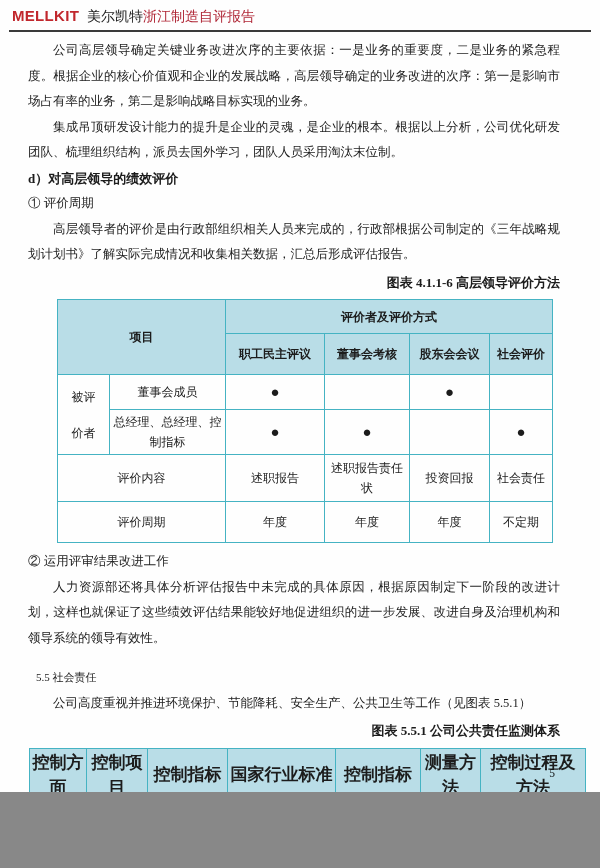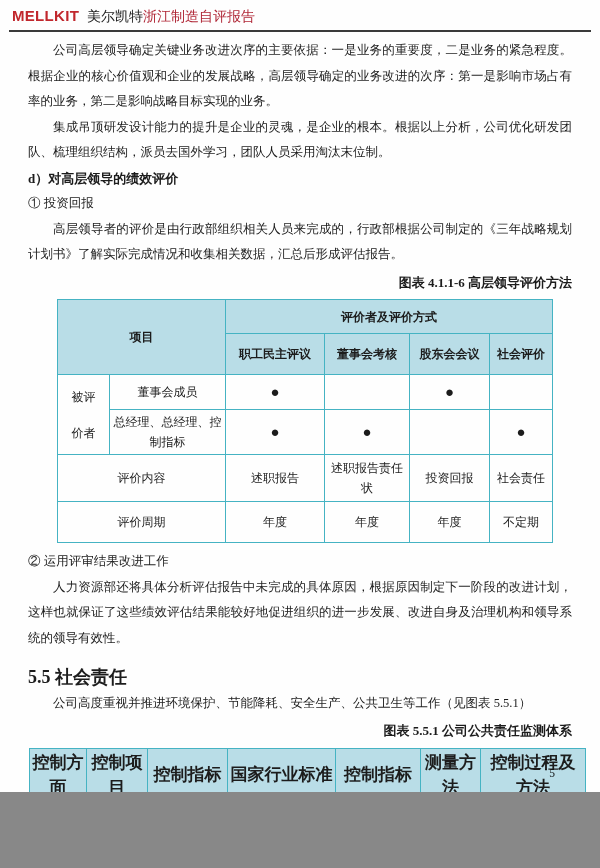--- a/index.html
+++ b/index.html
@@ -32,36 +32,37 @@
     font-size: 14px;
     color: #1d1d1d;
     margin-left: 4px;
   }
   .doc-title {
     font-size: 14px;
     color: #b02837;
   }
   
   .body {
-    padding: 6px 28px 0 28px;
+    padding: 6px 40px 0 28px;
     font-size: 12.5px;
     line-height: 25.5px;
     text-align: justify;
     border-radius: 24px;
   }
   p.para { text-indent: 2em; }
   .heading-d {
     font-weight: 700;
     font-size: 13px;
   }
   .numbered-item { font-size: 12.5px; }
   .sec-head {
-    font-weight: 700;
-    font-size: 18px;
+    font-weight: 400;
+    font-size: 11px;
     margin-top: 14px;
+    margin-left: 8px;
   }
   .sec-sub {
     font-size: 13px;
     margin-top: 3px;
   }
   .caption {
     text-align: right;
     font-weight: 700;
     font-size: 13px;
     margin: 2px 0 4px 0;
@@ -119,21 +120,21 @@
   <div class="doc-header">
     <span class="brand">MELLKIT</span>
     <span class="brand-cn">美尔凯特</span><span class="doc-title">浙江制造自评报告</span>
   </div>
 
   <div class="body">
 
     <p class="para">公司高层领导确定关键业务改进次序的主要依据：一是业务的重要度，二是业务的紧急程度。根据企业的核心价值观和企业的发展战略，高层领导确定的业务改进的次序：第一是影响市场占有率的业务，第二是影响战略目标实现的业务。</p>
     <p class="para">集成吊顶研发设计能力的提升是企业的灵魂，是企业的根本。根据以上分析，公司优化研发团队、梳理组织结构，派员去国外学习，团队人员采用淘汰末位制。</p>
     <div class="heading-d">d）对高层领导的绩效评价</div>
-    <div class="numbered-item">① 投资回报</div>
+    <div class="numbered-item">① 评价周期</div>
     <p class="para">高层领导者的评价是由行政部组织相关人员来完成的，行政部根据公司制定的《三年战略规划计划书》了解实际完成情况和收集相关数据，汇总后形成评估报告。</p>
 
     <div class="caption">图表 4.1.1-6 高层领导评价方法</div>
 
     <table class="t1">
       <colgroup>
         <col style="width:52px">
           <col style="width:116px">
           <col style="width:99px">
         <col style="width:85px">

